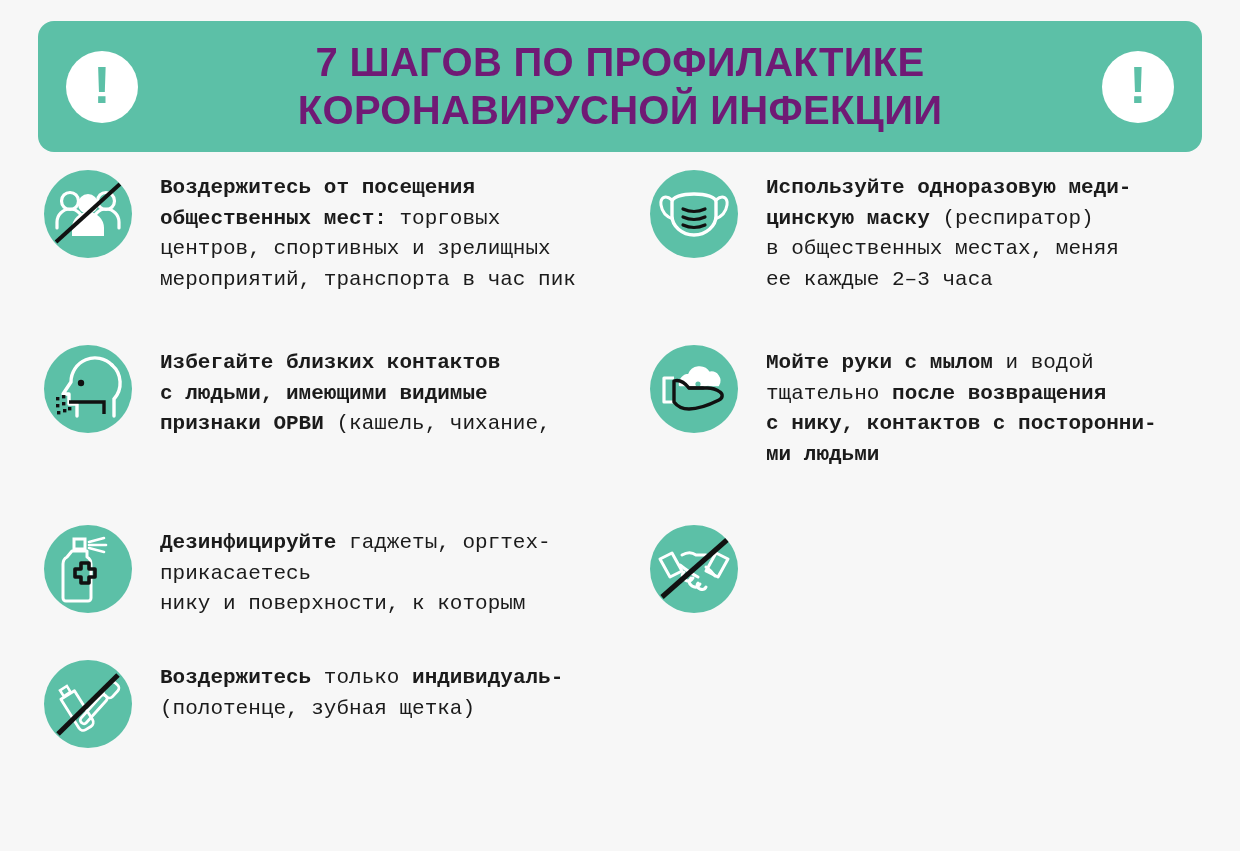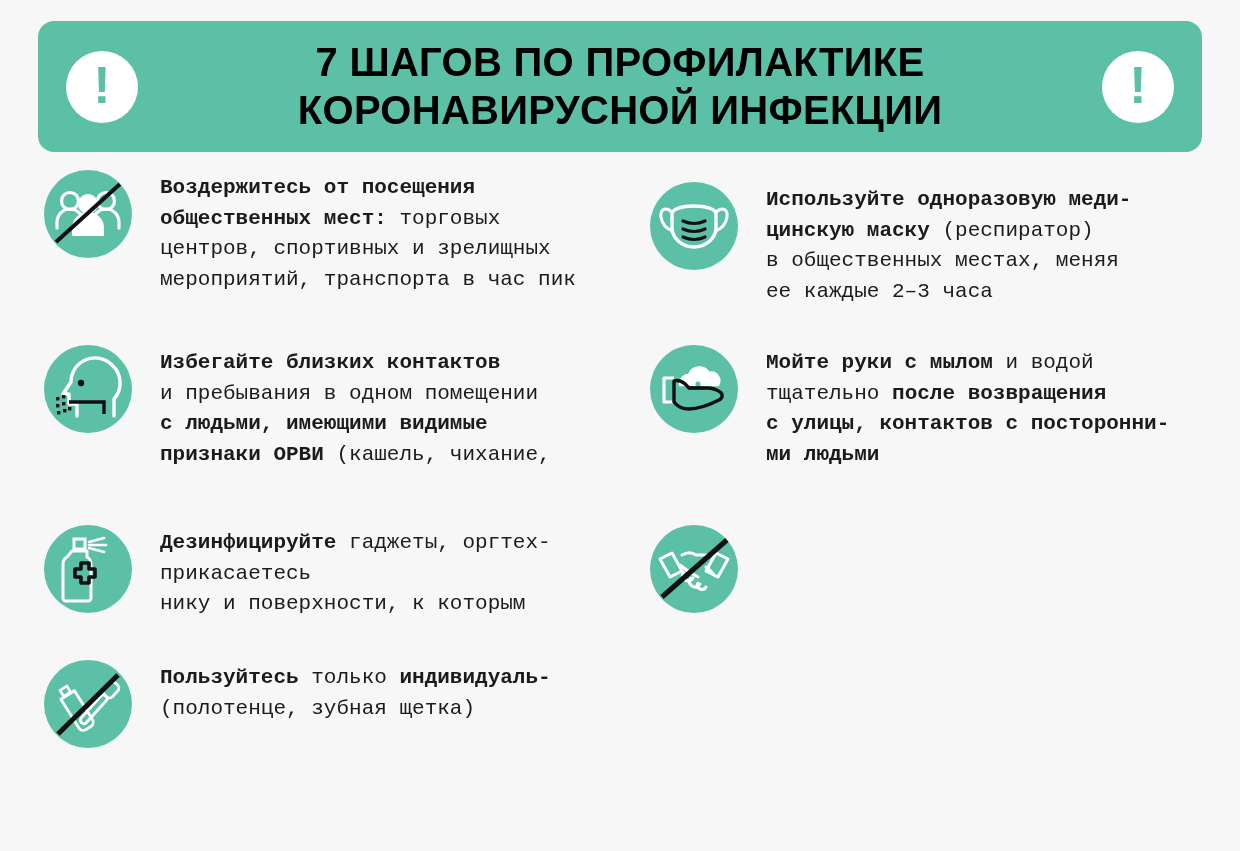--- a/index.html
+++ b/index.html
@@ -52,21 +52,21 @@
     color: #5cc0a7;
     font-size: 52px;
     font-weight: bold;
     line-height: 1;
     transform: translateY(-2px);
     font-family: "Liberation Sans", sans-serif;
   }
   .header-title {
     flex: 1 1 auto;
     text-align: center;
-    color: #000000;
+    color: #701a75;
     font-size: 40px;
     font-weight: bold;
     line-height: 1.18;
     letter-spacing: 0.3px;
     white-space: pre-line;
     padding: 0 6px;
     font-family: "Liberation Sans", sans-serif;
   }
 
   
@@ -178,21 +178,20 @@
               <rect x="12" y="59" width="3.4" height="3.4"></rect>
               <rect x="18" y="57" width="3.4" height="3.4"></rect>
               <rect x="13" y="66" width="3.4" height="3.4"></rect>
               <rect x="19" y="64" width="3.4" height="3.4"></rect>
               <rect x="24" y="62" width="3.4" height="3.4"></rect>
             </g>
           </svg>
         </div>
         <div class="tip-text">
           <span class="ln"><b>Избегайте близких контактов</b></span>
-          <span class="ln">и пребывания в одном помещении</span>
           <span class="ln"><b>с людьми, имеющими видимые</b></span>
           <span class="ln"><b>признаки ОРВИ</b> (кашель, чихание,</span>
         </div>
       </div>
 
       <div class="tip" style="top:355px;">
         <div class="icon-circle">
           <svg viewBox="0 0 88 88" xmlns="http://www.w3.org/2000/svg">
             <rect x="30" y="14" width="11" height="10" fill="none" stroke="#ffffff" stroke-width="3"></rect>
             <path d="M28 26 h15 v6 a8 8 0 0 1 4 7 v34 a3 3 0 0 1 -3 3 h-22 a3 3 0 0 1 -3 -3 v-34 a8 8 0 0 1 4 -7 z" fill="none" stroke="#ffffff" stroke-width="3" stroke-linejoin="round"></path>
@@ -222,29 +221,29 @@
 
             <g transform="rotate(42 52 46)">
               <rect x="47" y="16" width="11" height="16" rx="4" fill="none" stroke="#ffffff" stroke-width="2.8"></rect>
               <rect x="49" y="32" width="7" height="36" rx="3" fill="none" stroke="#ffffff" stroke-width="2.8"></rect>
             </g>
 
             <line x1="14" y1="74" x2="74" y2="15" stroke="#111111" stroke-width="5"></line>
           </svg>
         </div>
         <div class="tip-text">
-          <span class="ln"><b>Пользуйтесь</b> только <b>индивидуаль-</b></span>
+          <span class="ln"><b>Воздержитесь</b> только <b>индивидуаль-</b></span>
           <span class="ln">(полотенце, зубная щетка)</span>
         </div>
       </div>
     </div>
 
     <div class="col col-right">
 
-      <div class="tip" style="top:12px;">
+      <div class="tip" style="top:0px;">
         <div class="icon-circle">
           <svg viewBox="0 0 88 88" xmlns="http://www.w3.org/2000/svg">
             <path d="M22 30 c-7 -6 -12 -2 -11 5 c1 7 6 12 12 14" fill="none" stroke="#ffffff" stroke-width="3"></path>
             <path d="M66 30 c7 -6 12 -2 11 5 c-1 7 -6 12 -12 14" fill="none" stroke="#ffffff" stroke-width="3"></path>
             <path d="M44 24 c12 0 22 3 22 8 v14 c0 10 -10 19 -22 19 s-22 -9 -22 -19 v-14 c0 -5 10 -8 22 -8 z" fill="none" stroke="#ffffff" stroke-width="3.4" stroke-linejoin="round"></path>
             <g stroke="#111111" stroke-width="3.2" fill="none" stroke-linecap="round">
               <path d="M33 39 q11 5 22 0"></path>
               <path d="M33 47 q11 5 22 0"></path>
               <path d="M33 55 q11 5 22 0"></path>
             </g>
@@ -268,21 +267,21 @@
 
             <path d="M24 33 h-10 v24 h10" fill="none" stroke="#ffffff" stroke-width="3.2" stroke-linejoin="round"></path>
 
             <path d="M24 36 c6 -2 11 2 15 7 h18 c6 0 9 1 13 4 c3 2 3 6 -1 8 c-8 4 -20 9 -30 9 c-7 0 -12 -3 -15 -7 z" fill="none" stroke="#111111" stroke-width="3.4" stroke-linejoin="round"></path>
             <path d="M39 43 h14" fill="none" stroke="#111111" stroke-width="3.2" stroke-linecap="round"></path>
           </svg>
         </div>
         <div class="tip-text">
           <span class="ln"><b>Мойте руки с мылом</b> и водой</span>
           <span class="ln">тщательно <b>после возвращения</b></span>
-          <span class="ln"><b>с улицы, контактов с посторонни-</b></span>
+          <span class="ln"><b>с нику, контактов с посторонни-</b></span>
           <span class="ln"><b>ми людьми</b></span>
         </div>
       </div>
 
       <div class="tip" style="top:355px;">
         <div class="icon-circle">
           <svg viewBox="0 0 88 88" xmlns="http://www.w3.org/2000/svg">
             <g fill="none" stroke="#ffffff" stroke-width="3" stroke-linejoin="round" stroke-linecap="round">
               <path d="M10 34 l12 -6 l10 18 l-12 6 z"></path>
               <path d="M78 34 l-12 -6 l-10 18 l12 6 z"></path>

